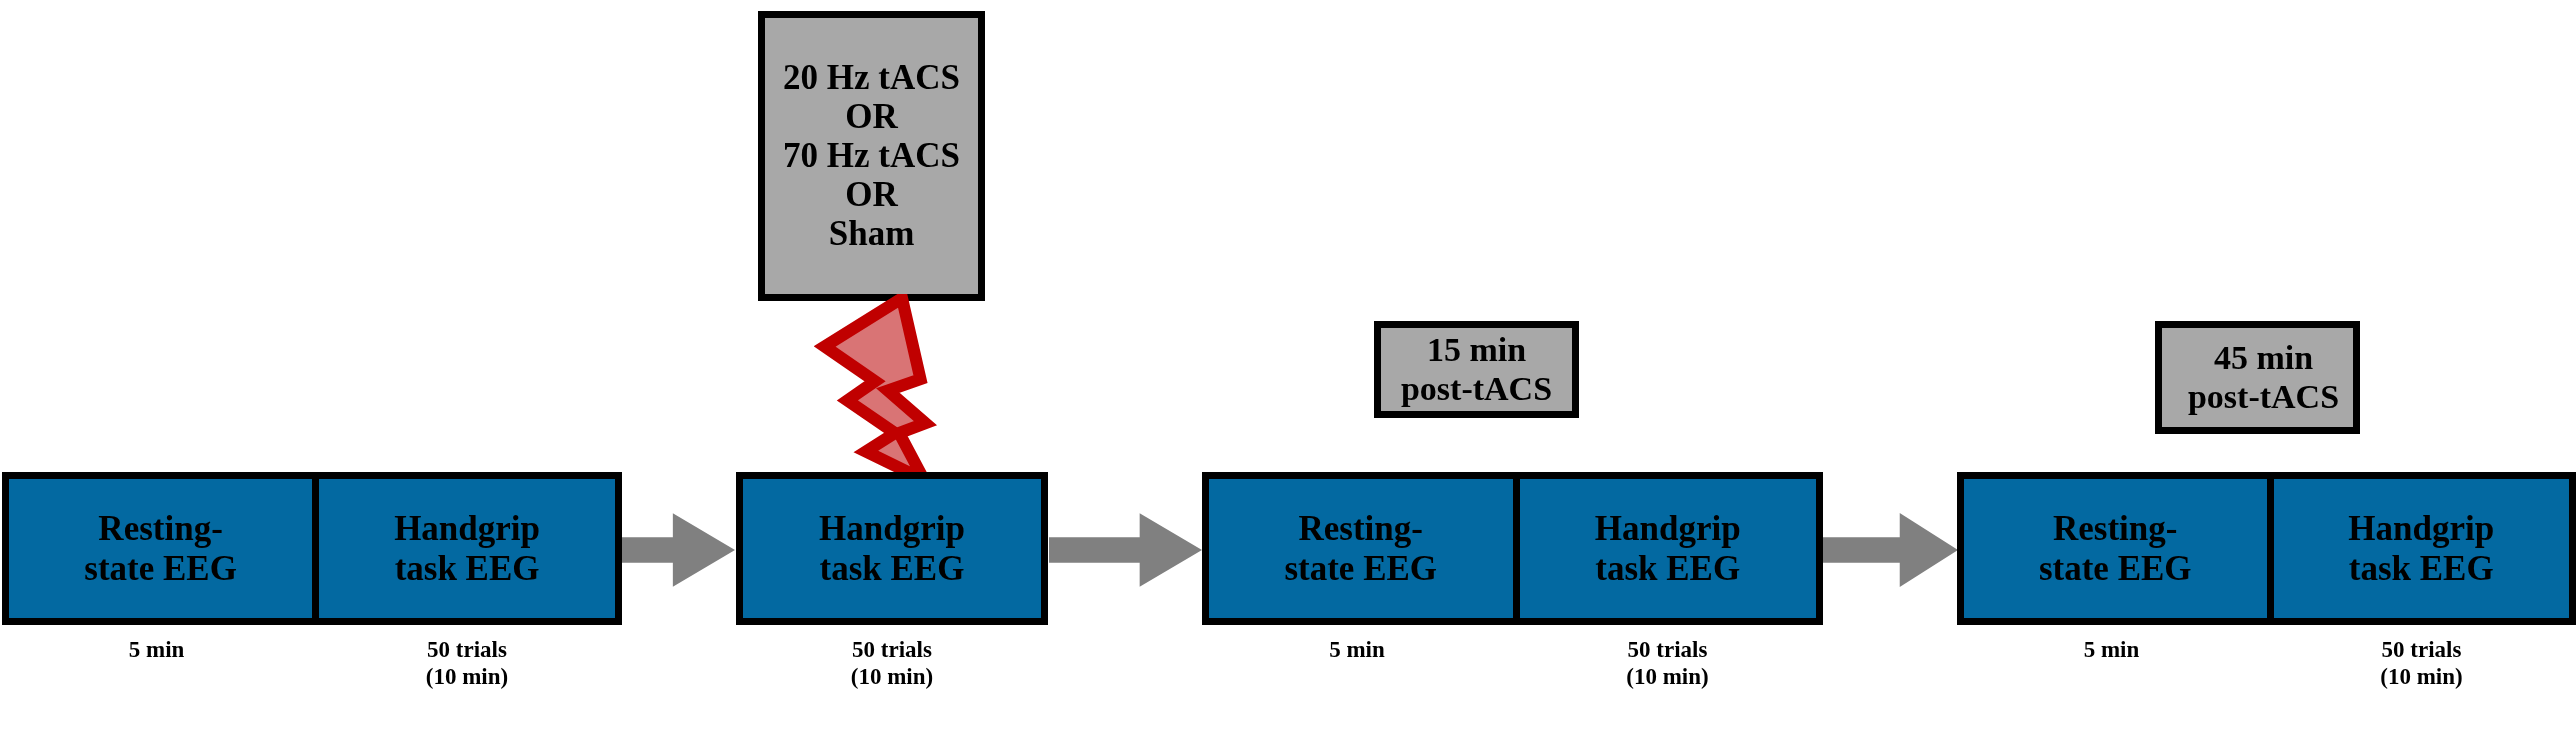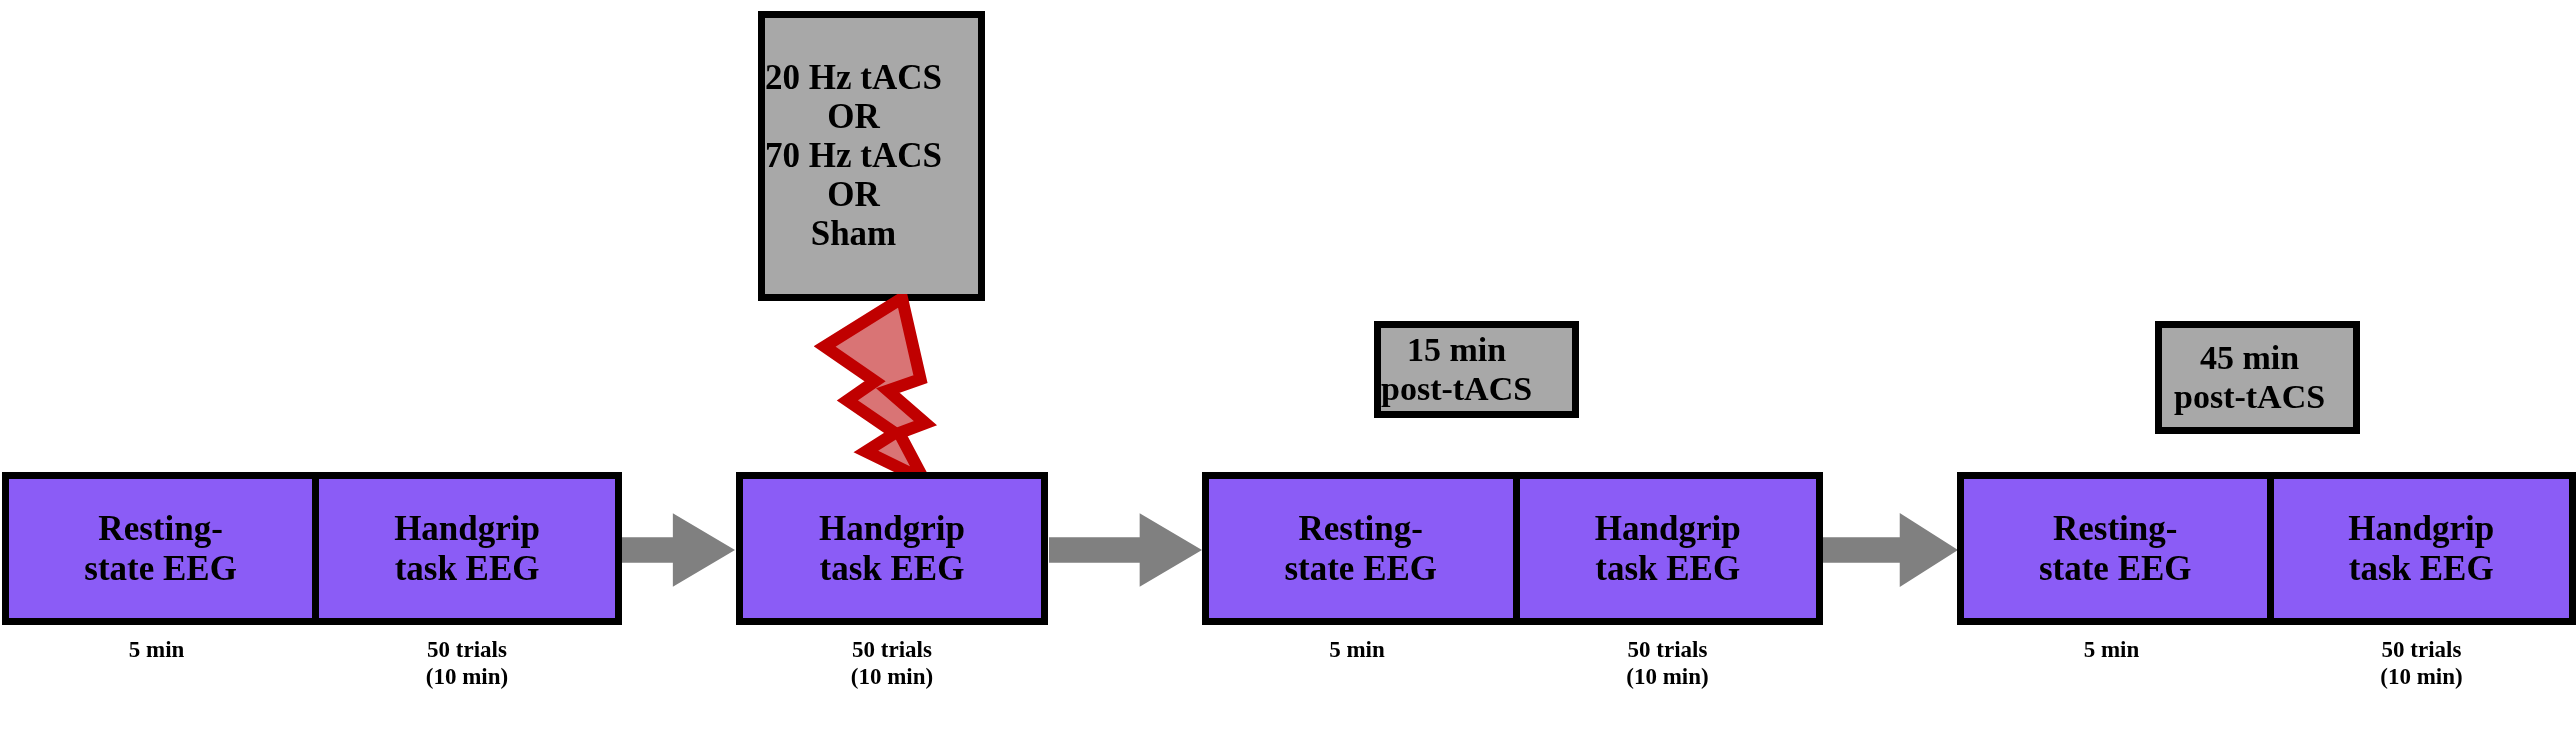--- a/index.html
+++ b/index.html
@@ -23,37 +23,37 @@
     position: absolute;
     box-sizing: border-box;
   }
 
   
   .annot-box {
     background: #a8a8a8;
     border: 7.8px solid #000000;
     display: flex;
     align-items: center;
-    justify-content: flex-start;
+    justify-content: center;
     text-align: center;
     font-weight: bold;
     color: #000000;
     line-height: 1.12;
   }
 
   
   .session-group {
     position: absolute;
     display: flex;
     border: 7.8px solid #000000;
     box-sizing: border-box;
     background: #000000;
   }
   .session-cell {
-    background: #8b5cf6;
+    background: #0369a1;
     display: flex;
     align-items: center;
     justify-content: center;
     text-align: center;
     font-weight: bold;
     color: #000000;
     line-height: 1.14;
     box-sizing: border-box;
   }
   .session-cell + .session-cell {

